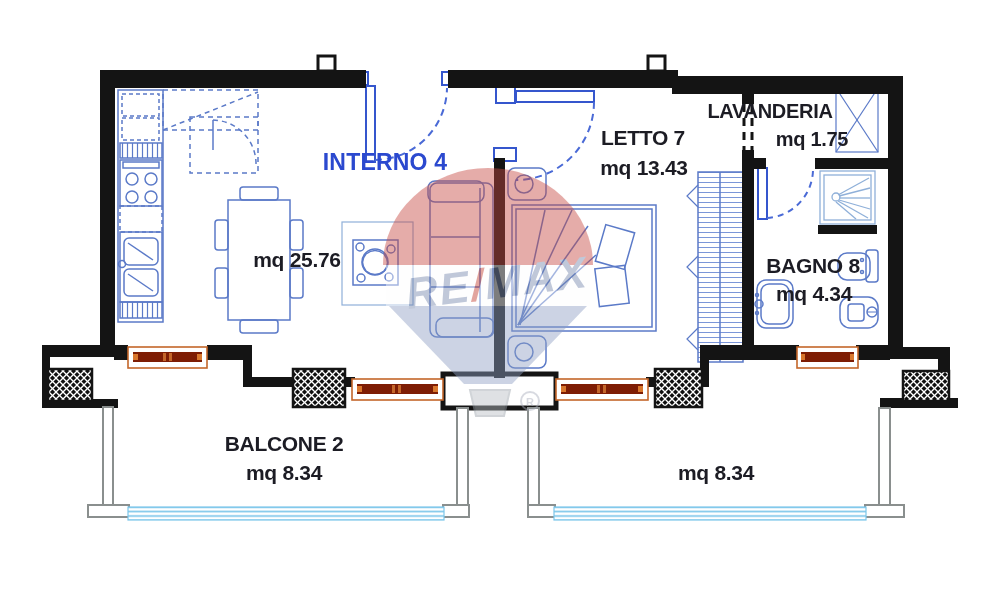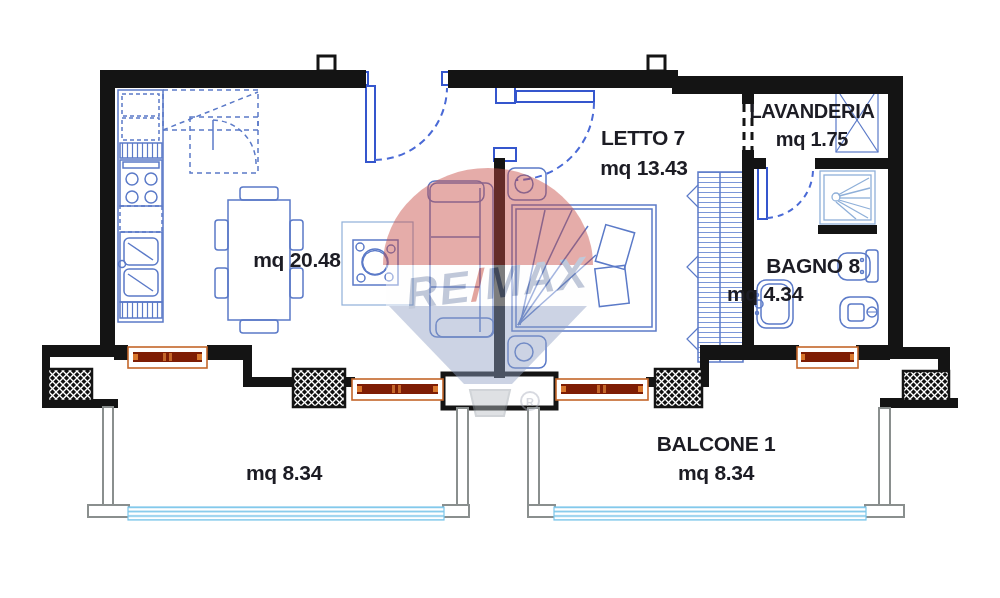--- a/index.html
+++ b/index.html
@@ -292,29 +292,30 @@
     <path d="M 383 265 A 105 97 0 0 1 593 265 Z" fill="#c74a42"></path>
     <rect x="386" y="265" width="204" height="41" fill="#fdfdfd"></rect>
     <polygon points="389,306 587,306 512,384 464,384" fill="#8fa0c4"></polygon>
     <polygon points="470,390 510,390 504,416 476,416" fill="#b9bec4" stroke="#9aa2aa" stroke-width="2"></polygon>
     <text x="406" y="299" transform="rotate(-7 488 288)" font-family="Liberation Sans, sans-serif" font-weight="bold" font-style="italic" font-size="44" letter-spacing="2"><tspan fill="#7687ad">RE</tspan><tspan fill="#c0392b">/</tspan><tspan fill="#7687ad">MAX</tspan></text>
     <circle cx="530" cy="401" r="9" fill="none" stroke="#a8adbb" stroke-width="2"></circle>
     <text x="530" y="406" text-anchor="middle" font-size="11" font-weight="bold" fill="#a8adbb" font-family="Liberation Sans, sans-serif">R</text>
   </g>
 </svg>
 
-
-  <div class="lbl" style="left:297px;top:260px;">mq 20.48</div>
+  <div class="lbl unit" style="left:385px;top:162px;">INTERNO 4</div>
+
+  <div class="lbl" style="left:297px;top:260px;">mq 25.76</div>
 
   <div class="lbl" style="left:643px;top:138px;">LETTO 7</div>
   <div class="lbl" style="left:644px;top:168px;">mq 13.43</div>
 
-  <div class="lbl small" style="left:812px;top:111px;">LAVANDERIA</div>
+  <div class="lbl small" style="left:770px;top:111px;">LAVANDERIA</div>
   <div class="lbl small" style="left:812px;top:139px;">mq 1.75</div>
 
   <div class="lbl" style="left:813px;top:266px;">BAGNO 8</div>
-  <div class="lbl" style="left:765px;top:294px;">mq 4.34</div>
-
+  <div class="lbl" style="left:814px;top:294px;">mq 4.34</div>
+
+  <div class="lbl" style="left:284px;top:444px;">BALCONE 2</div>
   <div class="lbl" style="left:284px;top:473px;">mq 8.34</div>
 
-  <div class="lbl" style="left:716px;top:444px;">BALCONE 1</div>
   <div class="lbl" style="left:716px;top:473px;">mq 8.34</div>
 </div>
 
 </body></html>

